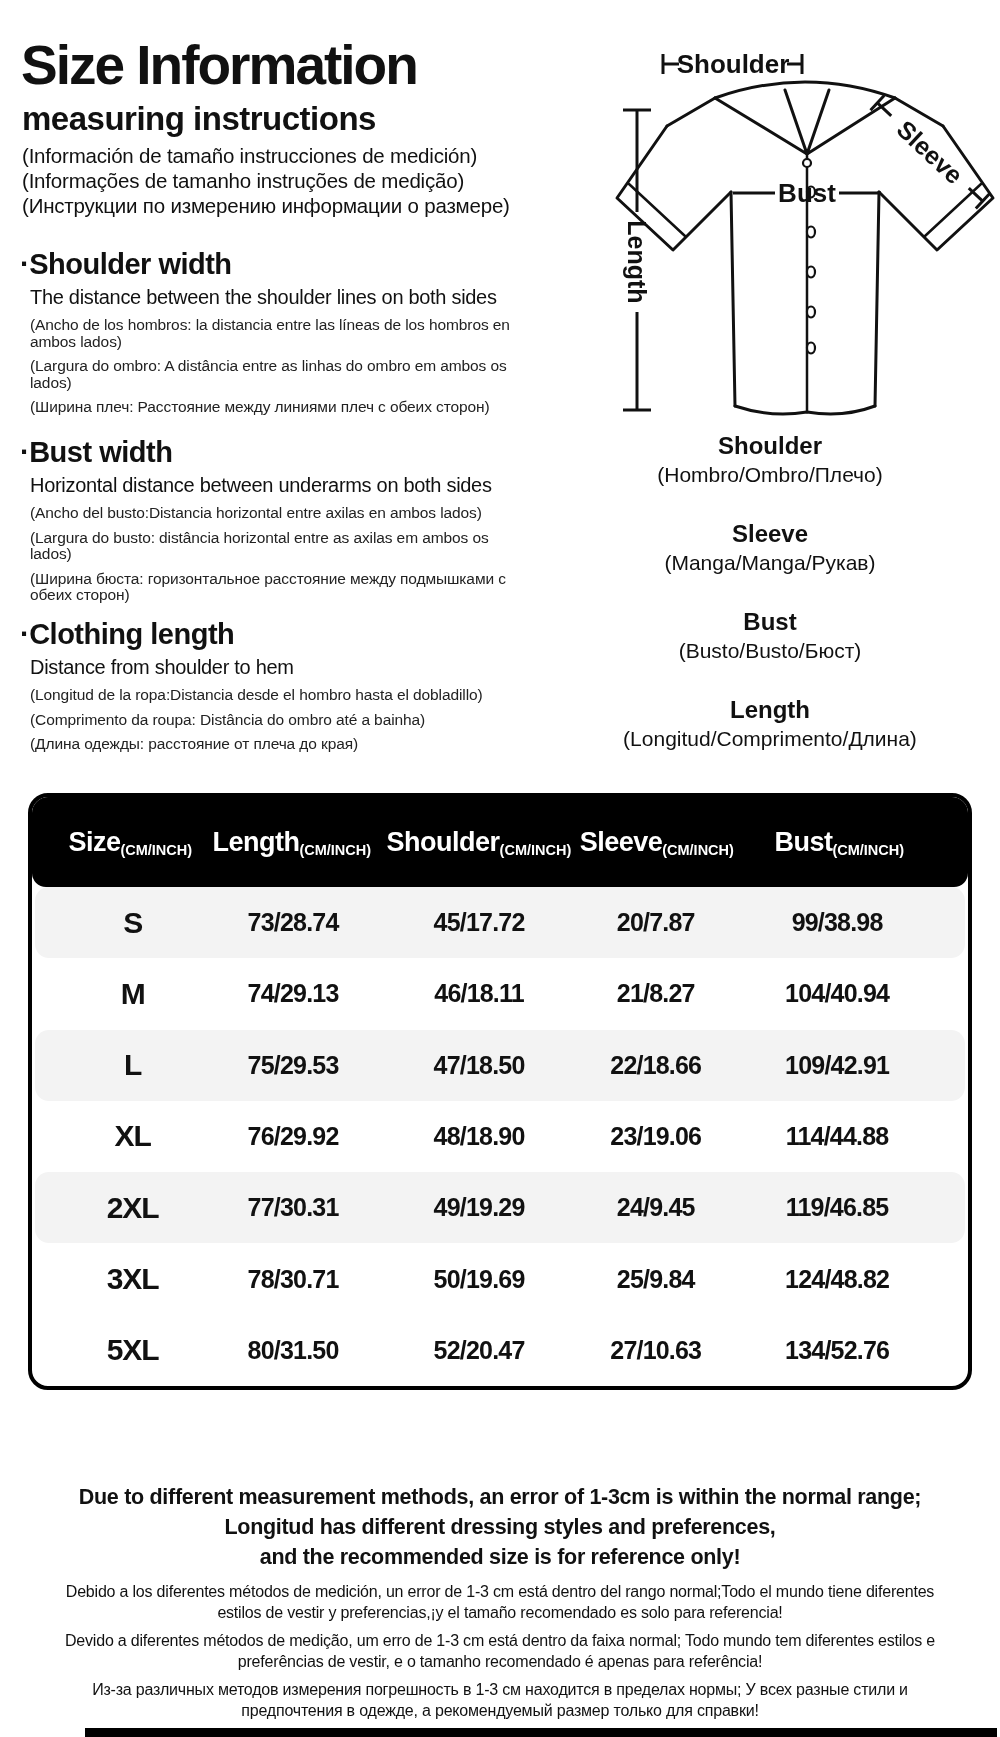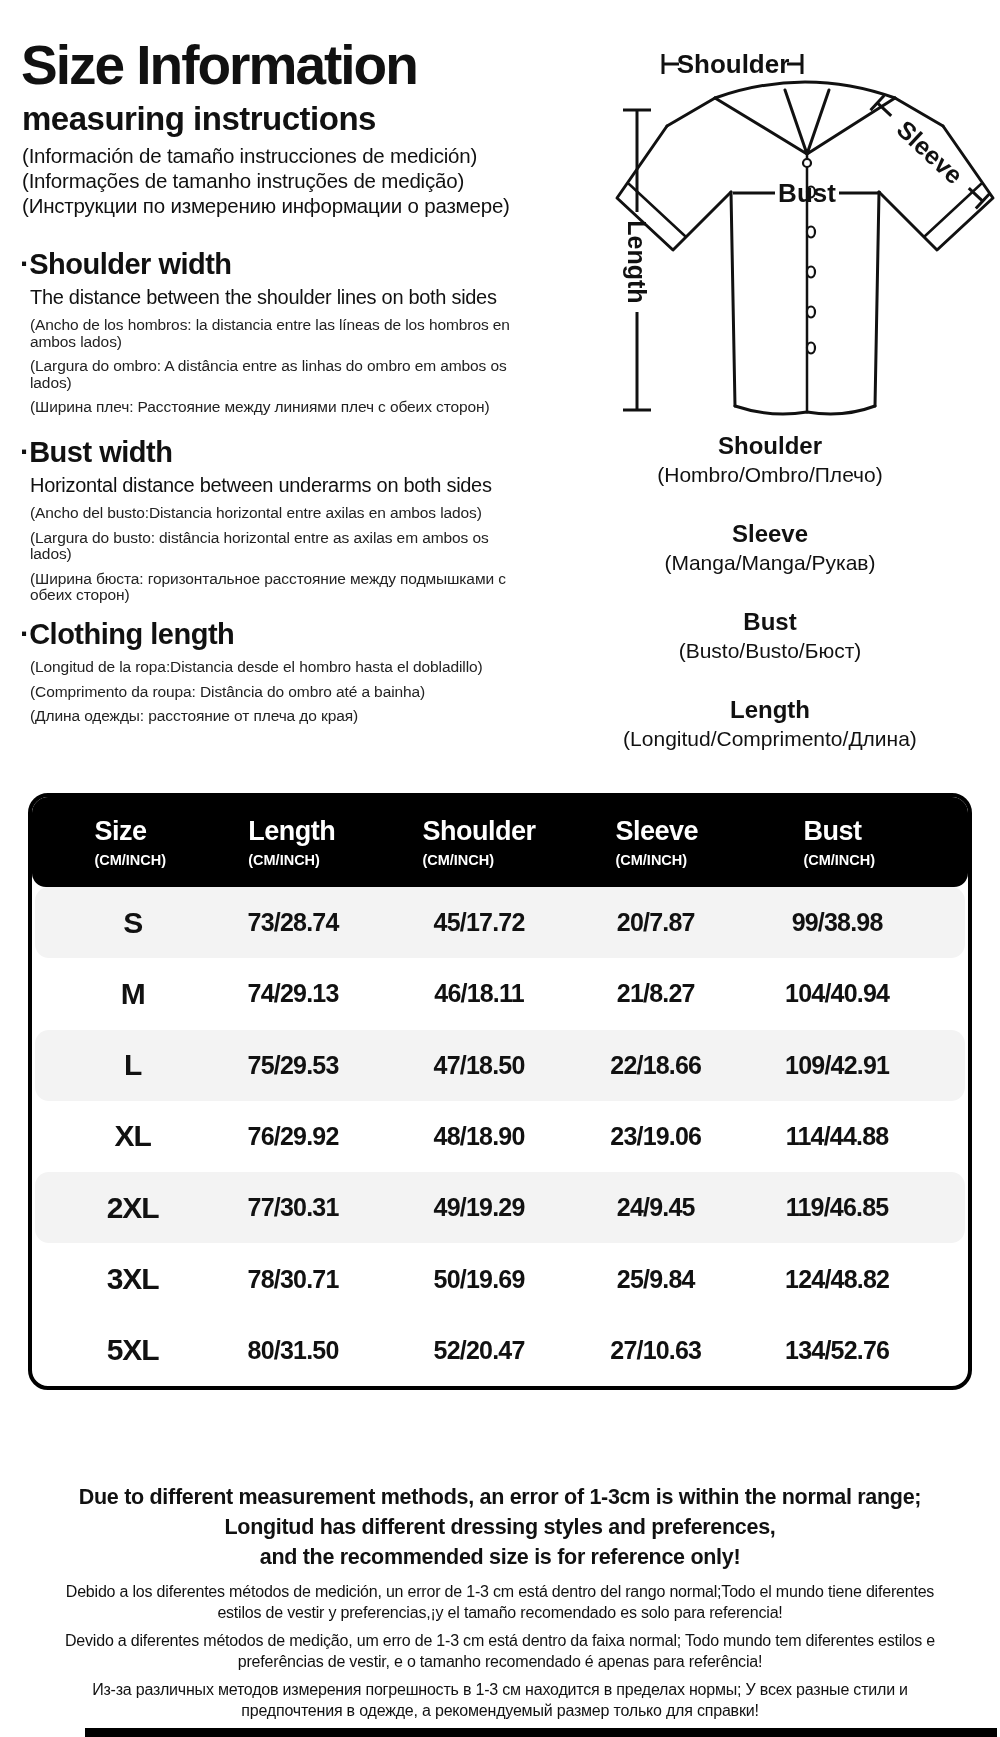--- a/index.html
+++ b/index.html
@@ -28,21 +28,21 @@
   .legend .entry .nm { font-size:24px; font-weight:bold; }
   .legend .entry .tr { font-size:21px; margin-top:3px; }
 
   
   .size-table { position:absolute; left:28px; top:793px; width:944px; height:597px;
                 border:4px solid #000; border-radius:20px; background:#fff; overflow:hidden; }
   .cols { display:grid; grid-template-columns:21% 13.5% 26.5% 11.5% 27.5%; align-items:center; justify-items:center; }
   .thead { background:#000; color:#fff; height:90px; border-radius:14px; align-content:center; }
   .thead .col-name { font-size:27px; font-weight:bold; white-space:nowrap; letter-spacing:-0.5px; }
   .thead .col-unit { font-size:14.5px; font-weight:bold; margin-top:5px; white-space:nowrap; }
-  .th { display:flex; flex-direction:column; align-items:flex-start; justify-content:center; }
+  .th { display:flex; flex-direction:row; align-items:flex-end; justify-content:center; }
   .tbody { display:flex; flex-direction:column; height:499px; }
   .row { flex:1; margin:0 3px; }
   .row.stripe { background:#f3f3f3; border-radius:14px; }
   .row .c0 { font-size:30px; font-weight:bold; letter-spacing:-1px; }
   .row .cv { font-size:25px; font-weight:bold; letter-spacing:-0.8px; white-space:nowrap; }
 
   
   .note { position:absolute; left:50px; width:900px; text-align:center; }
   .note-en { top:1482px; font-size:21.5px; font-weight:bold; line-height:30px; letter-spacing:-0.3px; }
   .note-sm { font-size:16px; line-height:21px; letter-spacing:-0.2px; }
@@ -76,20 +76,21 @@
   <section class="sec sec2">
     <h3>·Bust width</h3>
     <div class="desc">Horizontal distance between underarms on both sides</div>
     <div class="trans">(Ancho del busto:Distancia horizontal entre axilas en ambos lados)</div>
     <div class="trans">(Largura do busto: distância horizontal entre as axilas em ambos os lados)</div>
     <div class="trans">(Ширина бюста: горизонтальное расстояние между подмышками с обеих сторон)</div>
   </section>
 
   <section class="sec sec3">
     <h3>·Clothing length</h3>
+    <div class="desc">Distance from shoulder to hem</div>
     <div class="trans">(Longitud de la ropa:Distancia desde el hombro hasta el dobladillo)</div>
     <div class="trans">(Comprimento da roupa: Distância do ombro até a bainha)</div>
     <div class="trans">(Длина одежды: расстояние от плеча до края)</div>
   </section>
 
   <svg class="diagram" viewBox="0 0 455 400">
     <g stroke="#111" stroke-width="3" fill="none" stroke-linecap="round" stroke-linejoin="round">
 
       <path d="M170,72 Q260,40 350,72"></path>
       <path d="M170,72 L262,128 L240,64"></path>

